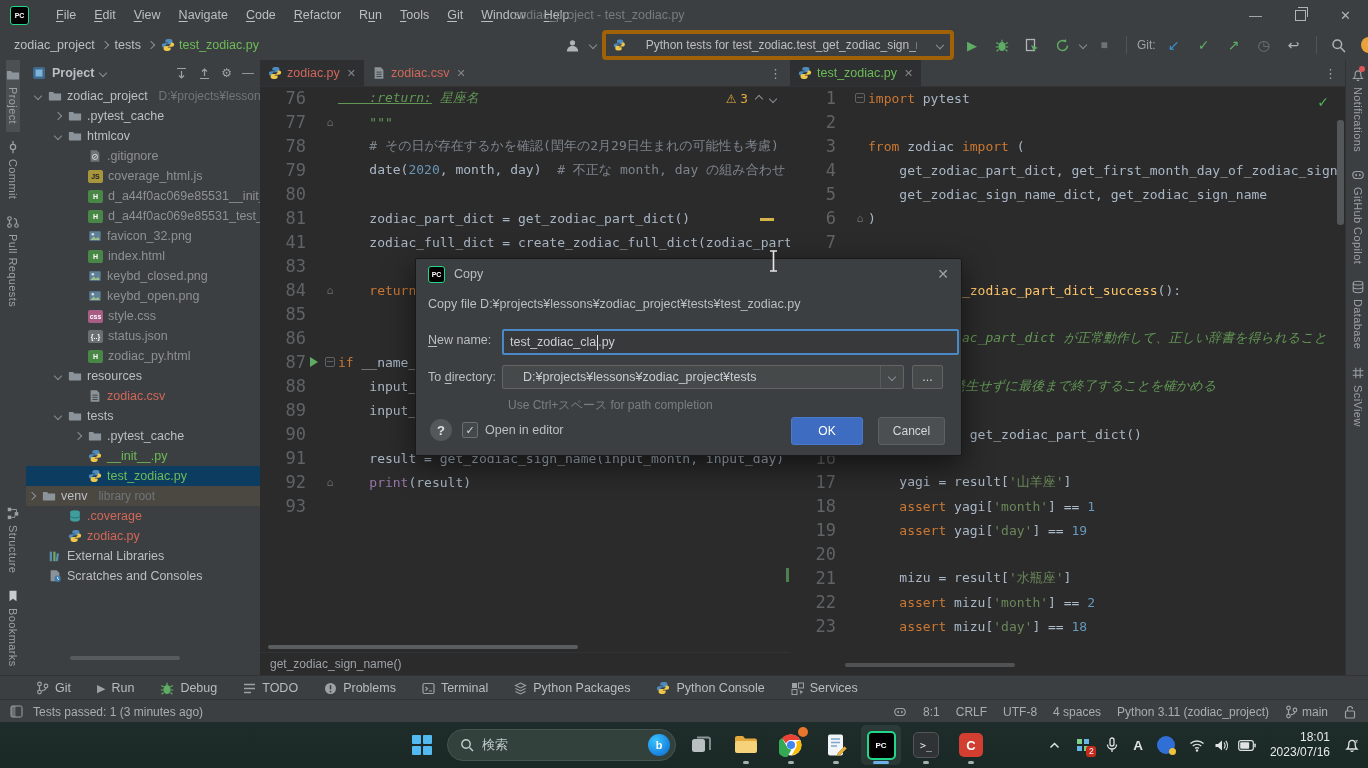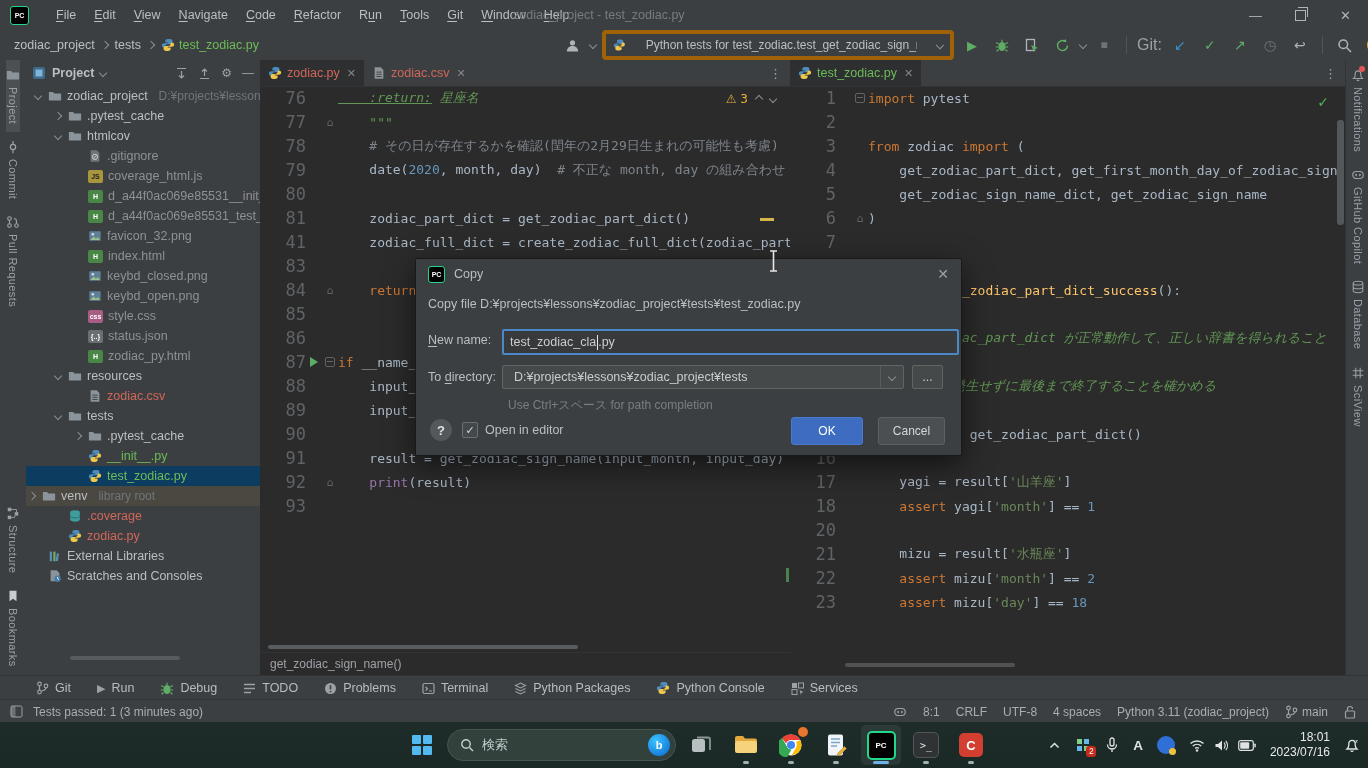--- a/index.html
+++ b/index.html
@@ -92,21 +92,21 @@
           box-shadow:0 10px 30px rgba(0,0,0,.55);z-index:50;font-size:12.5px;color:#bbbec4;}
   #dlg-title{height:30px;display:flex;align-items:center;padding:0 12px;gap:9px;}
   #dlg-close{margin-left:auto;color:#9da1a6;font-size:14px;}
   #dlg-msg{position:absolute;left:12px;top:38px;}
   .dlg-row{position:absolute;left:12px;display:flex;align-items:center;}
   .dlg-label u{text-decoration:underline;text-underline-offset:2px;}
   #dlg-name-input{position:absolute;left:86px;top:70px;width:441px;height:22px;background:#37393b;border:2px solid #4a88c7;border-radius:2px;
                   display:flex;align-items:center;padding:0 6px;color:#c9cdd1;}
   .caret{width:1px;height:15px;background:#e8e8e8;display:inline-block;margin:0 0.5px;}
   #dlg-combo{position:absolute;left:86px;top:106px;width:402px;height:24px;background:#45494a;border:1px solid #646464;border-radius:2px;
-             display:flex;align-items:center;padding-left:11px;color:#c9cdd1;box-sizing:border-box;}
+             display:flex;align-items:center;padding-left:20px;color:#c9cdd1;box-sizing:border-box;}
   #dlg-combo .dd{margin-left:auto;width:22px;height:100%;display:flex;align-items:center;justify-content:center;border-left:1px solid #585b5d;}
   #dlg-ellipsis{position:absolute;left:496px;top:106px;width:31px;height:24px;background:#45494a;border:1px solid #646464;border-radius:2px;
                 display:flex;align-items:center;justify-content:center;color:#c9cdd1;box-sizing:border-box;}
   #dlg-hint{position:absolute;left:92px;top:138px;color:#797e82;font-size:12px;}
   #dlg-help{position:absolute;left:14px;top:160px;width:22px;height:22px;border-radius:50%;background:#54585a;color:#dfe2e4;
             display:flex;align-items:center;justify-content:center;font-size:13px;font-weight:bold;}
   #dlg-check{position:absolute;left:46px;top:163px;display:flex;align-items:center;gap:7px;}
   .checkbox{width:14px;height:14px;border:1px solid #6b6f72;border-radius:2px;background:#43494a;color:#d8dbde;font-size:11px;
             display:flex;align-items:center;justify-content:center;}
   .btn{position:absolute;top:158px;height:26px;border-radius:3px;display:flex;align-items:center;justify-content:center;font-size:12px;}
@@ -217,21 +217,21 @@
           <svg width="15" height="15" viewBox="0 0 15 15">
             <path d="M12.5 7.5a5 5 0 11-2-4" fill="none" stroke="#5fad65" stroke-width="1.5"></path>
             <path d="M11 1l.3 3.2L8 3.6z" fill="#5fad65"></path>
           </svg>
         </div>
         <span class="chev d"></span>
         <div class="tb-ic">
           <span class="dim" style="font-size:12px;">■</span>
         </div>
         <span class="sep-v"></span>
-        <span style="color:#9da1a6;font-size:16px;">Git:</span>
+        <span style="color:#9da1a6;font-size:12px;">Git:</span>
         <div class="tb-ic">
           <span class="blue" style="font-family:'DejaVu Sans';">↙</span>
         </div>
         <div class="tb-ic">
           <span class="green" style="font-family:'DejaVu Sans';">✓</span>
         </div>
         <div class="tb-ic">
           <span class="green" style="font-family:'DejaVu Sans';">↗</span>
         </div>
         <div class="tb-ic">
@@ -855,20 +855,26 @@
           <span class="num">17</span>
           <span class="gut"></span>
           <span class="fold"></span>
           <pre><span class="t">    yagi = result[</span><span class="s">'山羊座'</span><span class="t">]</span></pre>
         </div>
         <div class="cl">
           <span class="num">18</span>
           <span class="gut"></span>
           <span class="fold"></span>
           <pre><span class="k">    assert</span><span class="t"> yagi[</span><span class="s">'month'</span><span class="t">] == </span><span class="n">1</span></pre>
+        </div>
+        <div class="cl">
+          <span class="num">19</span>
+          <span class="gut"></span>
+          <span class="fold"></span>
+          <pre><span class="k">    assert</span><span class="t"> yagi[</span><span class="s">'day'</span><span class="t">] == </span><span class="n">19</span></pre>
         </div>
         <div class="cl">
           <span class="num">20</span>
           <span class="gut"></span>
           <span class="fold"></span>
           <pre></pre>
         </div>
         <div class="cl">
           <span class="num">21</span>
           <span class="gut"></span>

